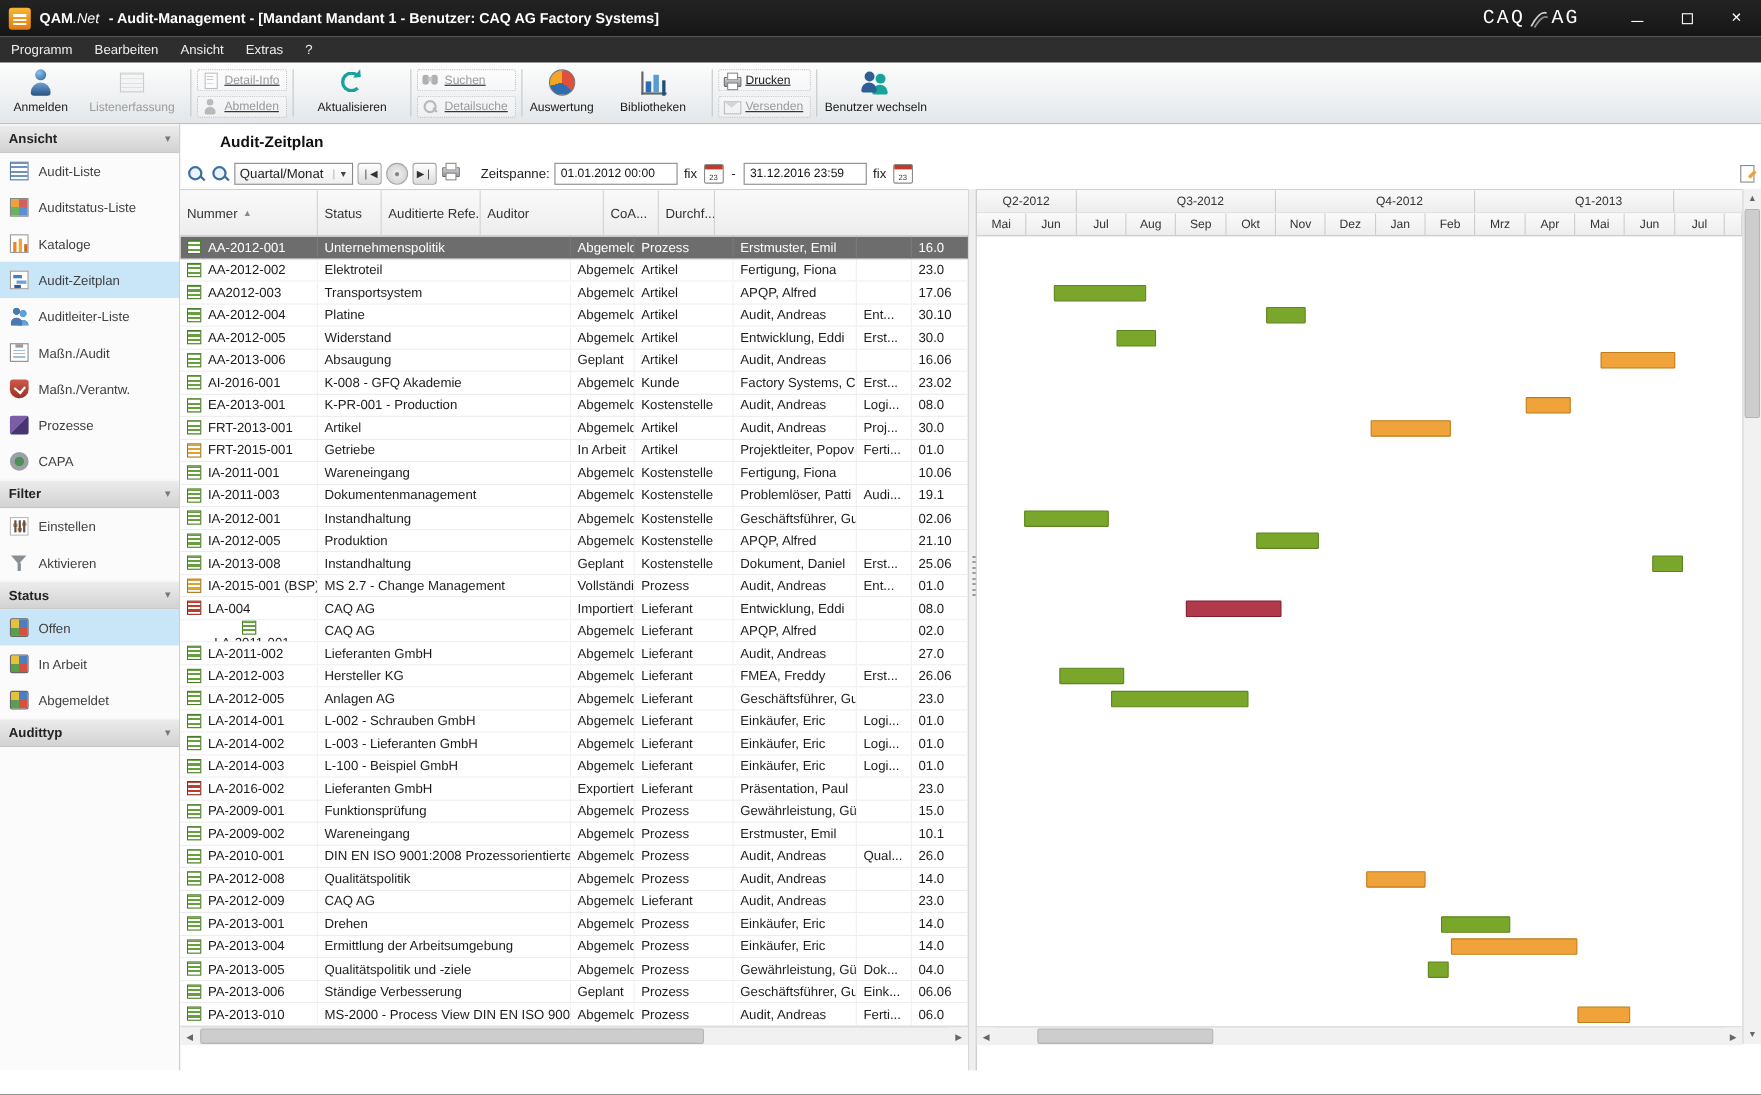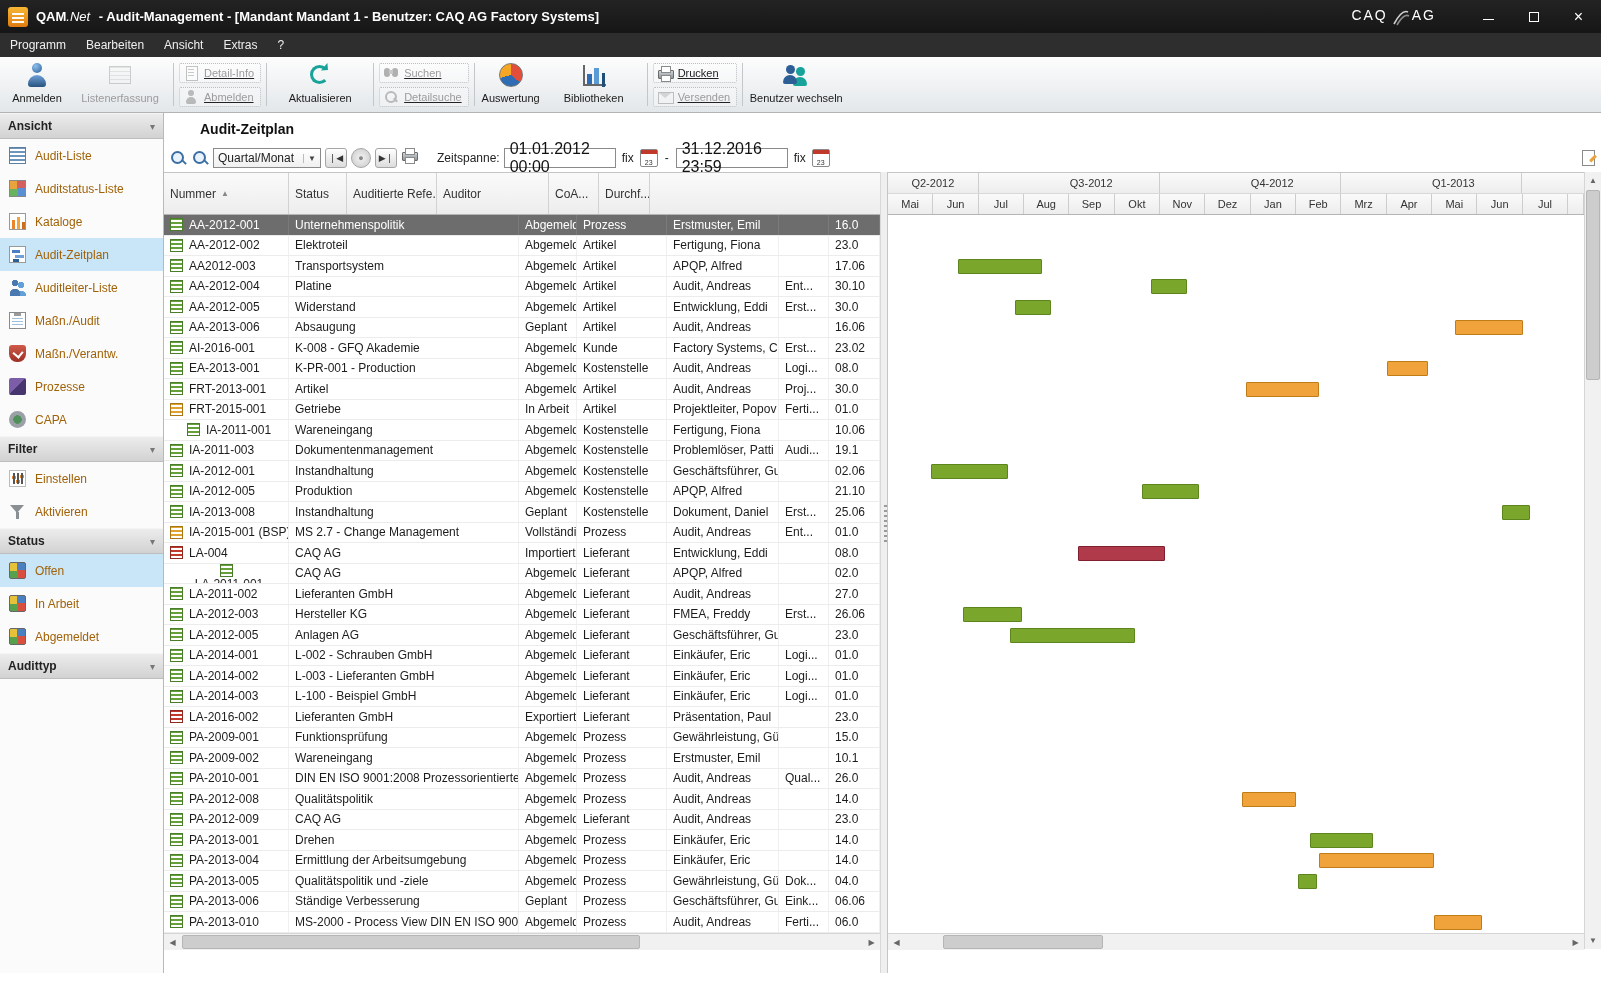--- a/index.html
+++ b/index.html
@@ -10,21 +10,21 @@
   
   .titlebar { position:absolute; top:0; left:0; right:0; height:33px; background:linear-gradient(#232323,#161616); display:flex; align-items:center; padding:0 0 0 8px; color:#fff; }
   .app-icon { width:20px; height:20px; border-radius:3px; background:linear-gradient(#f7b733,#e07b10); position:relative; flex:none; }
   .app-icon::before { content:""; position:absolute; left:4px; top:4px; width:12px; height:12px;
      background:repeating-linear-gradient(0deg,rgba(255,255,255,.95) 0 2px,transparent 2px 4px); }
   .title-text { margin-left:8px; font-size:13px; white-space:nowrap; }
   .title-text .qam { font-weight:bold; }
   .title-text .net { font-style:italic; }
   .title-text .rest { margin-left:5px; font-weight:bold; }
   .title-spacer { flex:1; }
-  .caq-logo { display:flex; align-items:flex-start; font-family:Liberation Sans, sans-serif; font-size:14px; letter-spacing:2px; color:#fff; margin-right:30px; }
+  .caq-logo { display:flex; align-items:flex-end; font-family:Liberation Mono, monospace; font-size:18px; letter-spacing:2px; color:#fff; margin-right:30px; }
   .caq-logo svg { margin:0 2px; }
   .win-controls { display:flex; height:33px; }
   .win-btn { width:45px; height:33px; display:flex; align-items:center; justify-content:center; cursor:default; }
   .wc-min-glyph { width:11px; border-bottom:1px solid #fff; height:1px; margin-top:6px; }
   .wc-max-glyph { width:10px; height:10px; border:1px solid #fff; }
   .wc-close-glyph { font-size:16px; line-height:1; color:#fff; }
 
   
   .menubar { position:absolute; top:33px; left:0; right:0; height:24px; background:#2e2e2e; display:flex; align-items:stretch; color:#eee; }
   .menu-item { padding:0 10px; display:flex; align-items:center; font-size:12px; }
@@ -71,21 +71,21 @@
   .ico-mail::before { content:""; position:absolute; left:1px; top:2px; width:14px; height:10px; background:#f3f3f3; border:1px solid #8a8a8a; }
   .ico-mail::after { content:""; position:absolute; left:2px; top:3px; border-left:6px solid transparent; border-right:6px solid transparent; border-top:5px solid #b5b5b5; }
 
   
   .body-area { position:absolute; top:113px; left:0; right:0; bottom:22px; display:flex; }
   .sidebar { width:164px; flex:none; background:#fbfbfb; border-right:1px solid #b9b9b9; overflow:hidden; }
   .sb-header { height:26px; background:linear-gradient(#ececec,#d2d2d2); border-bottom:1px solid #bdbdbd; border-top:1px solid #f5f5f5; display:flex; align-items:center; padding:0 8px; font-weight:bold; color:#222; }
   .sb-header .sb-chevron { margin-left:auto; color:#777; font-size:10px; }
   .sb-item { height:33px; display:flex; align-items:center; padding-left:9px; background:#fbfbfb; cursor:default; }
   .sb-item.selected { background:#c9e6f9; }
-  .sb-label { margin-left:9px; color:#a16207; }
+  .sb-label { margin-left:9px; color:#404040; }
   .sb-ico { width:17px; height:17px; flex:none; background-repeat:no-repeat; position:relative; }
   .si-list { border:1px solid #5d7fa3; background:repeating-linear-gradient(0deg,#fff 0 2px,#6d94bd 2px 4px); }
   .si-grid { border:1px solid #888; background:conic-gradient(#d35f5f 0 25%,#5b8fd4 0 50%,#69b35f 0 75%,#e8a33d 0); }
   .si-bars { border:1px solid #999; background-color:#fff;
      background-image:linear-gradient(#e8862d,#e8862d),linear-gradient(#f2a33c,#f2a33c),linear-gradient(#c96f1e,#c96f1e);
      background-position:2px 6px,7px 3px,12px 8px; background-size:3px 9px,3px 12px,3px 7px; }
   .si-gantt { border:1px solid #999; background-color:#fff;
      background-image:linear-gradient(#4a7fc1,#4a7fc1),linear-gradient(#6fa0d8,#6fa0d8),linear-gradient(#2d5f96,#2d5f96);
      background-position:2px 3px,5px 8px,3px 12px; background-size:8px 3px,9px 3px,6px 3px; }
   .si-people { background-image:
@@ -115,21 +115,21 @@
   .controls-row { height:27px; display:flex; align-items:center; gap:4px; padding-left:5px; position:relative; border-bottom:1px solid transparent; }
   .c-ico-mag { width:18px; height:18px; position:relative; }
   .c-ico-mag::before { content:""; position:absolute; left:2px; top:2px; width:9px; height:9px; border:2px solid #3a6ea5; border-radius:50%; background:#eaf2fa; }
   .c-ico-mag::after { content:""; position:absolute; left:12px; top:12px; width:6px; height:2px; background:#3a6ea5; transform:rotate(45deg); }
   .scale-select { width:108px; height:20px; border:1px solid #8a8a8a; background:linear-gradient(#fff,#f0f0f0); display:flex; align-items:center; padding:0 4px; font-size:12px; }
   .scale-select .arrow { margin-left:auto; font-size:8px; color:#444; border-left:1px solid #bbb; padding-left:4px; }
   .c-btn { width:22px; height:20px; display:flex; align-items:center; justify-content:center; background:linear-gradient(#fff,#dcdcdc); border:1px solid #a5a5a5; border-radius:3px; font-size:9px; color:#333; }
   .c-btn.round { width:20px; border-radius:50%; background:radial-gradient(#f2f2f2,#c9c9c9); color:#888; }
   .c-printer { width:24px; height:20px; position:relative; }
   .zs-label { margin-left:8px; color:#222; }
-  .date-field { width:112px; height:20px; border:1px solid #8a8a8a; background:#fff; display:flex; align-items:center; padding:0 5px; font-size:16px; color:#111; }
+  .date-field { width:112px; height:20px; border:1px solid #8a8a8a; background:#fff; display:flex; align-items:center; padding:0 5px; font-size:11px; color:#111; }
   .fix-label { color:#222; margin:0 2px; }
   .cal-btn { width:18px; height:18px; border:1px solid #8a8a8a; background:#fff; position:relative; font-size:7px; display:flex; align-items:flex-end; justify-content:center; color:#333; border-radius:2px; }
   .cal-btn::before { content:""; position:absolute; left:0; top:0; right:0; height:4px; background:#c0392b; }
   .range-sep { margin:0 3px; color:#222; }
   .gantt-opt-btn { position:absolute; right:3px; top:4px; width:18px; height:18px; }
   .gantt-opt-btn::before { content:""; position:absolute; left:2px; top:1px; width:11px; height:14px; background:#fff; border:1px solid #8a8a8a; }
   .gantt-opt-btn::after { content:""; position:absolute; left:9px; top:8px; width:8px; height:3px; background:#e8a33d; transform:rotate(-45deg); }
 
   .content { flex:1; min-height:0; display:flex; }
 
@@ -543,21 +543,21 @@
                   <span>FRT-2015-001</span>
                 </div>
                 <div class="td" style="width: 230px;">Getriebe</div>
                 <div class="td" style="width: 58px;">In Arbeit</div>
                 <div class="td" style="width: 90px;">Artikel</div>
                 <div class="td" style="width: 112px;">Projektleiter, Popov</div>
                 <div class="td" style="width: 50px;">Ferti...</div>
                 <div class="td" style="width: 51px;">01.0</div>
               </div>
               <div class="tr">
-                <div class="td" style="width: 125px; justify-content: center;">
+                <div class="td" style="width: 125px;">
                   <span class="row-ico green"></span>
                   <span>IA-2011-001</span>
                 </div>
                 <div class="td" style="width: 230px;">Wareneingang</div>
                 <div class="td" style="width: 58px;">Abgemeldet</div>
                 <div class="td" style="width: 90px;">Kostenstelle</div>
                 <div class="td" style="width: 112px;">Fertigung, Fiona</div>
                 <div class="td" style="width: 50px;"></div>
                 <div class="td" style="width: 51px;">10.06</div>
               </div>

